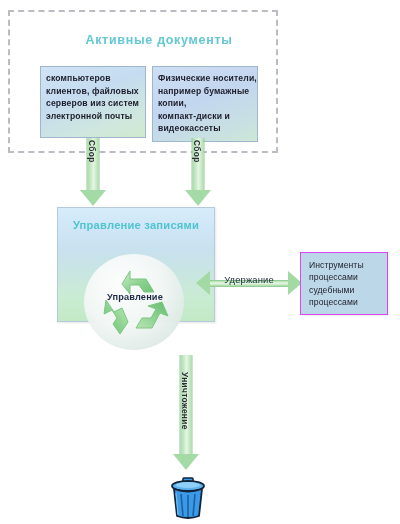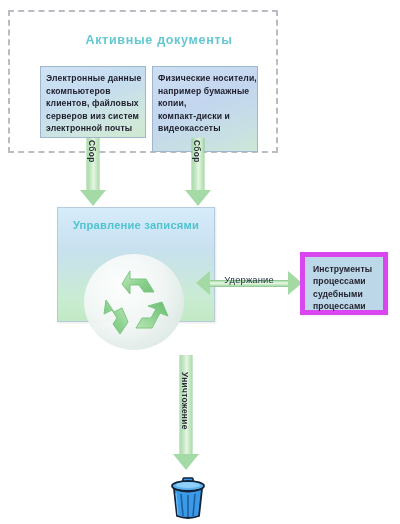--- a/index.html
+++ b/index.html
@@ -45,21 +45,21 @@
     font-weight: bold;
     letter-spacing: 0.15px;
   }
   .note-1 {
     left: 40px; top: 66px;
     width: 106px; height: 72px;
     background: linear-gradient(160deg, #cfe3f4 0%, #c5dcf0 40%, #cfe7dd 78%, #cfe9cf 100%);
   }
   .note-2 {
     left: 152px; top: 66px;
-    width: 106px; height: 86px;
+    width: 106px; height: 76px;
     background: linear-gradient(160deg, #cddff3 0%, #c3d6ef 45%, #c8e0e2 80%, #cde7d6 100%);
   }
   .note-line { display: block; white-space: nowrap; }
 
   
   .arrow-down { position: absolute; }
   .arrow-down .shaft {
     position: absolute;
     left: 50%; top: 0;
     transform: translateX(-50%);
@@ -184,44 +184,43 @@
     color: #1f2a3d;
     letter-spacing: 0.15px;
   }
 
   
   .right-box {
     position: absolute;
     left: 300px; top: 252px;
     width: 88px; height: 63px;
     background: #bcd7e8;
-    border: 5px solid #d946ef;
+    border: 1px solid #d946ef;
     padding: 6px 6px 4px 8px;
     font-size: 8.6px;
     line-height: 12.3px;
-    font-weight: bold;
+    font-weight: normal;
     color: #24242f;
     letter-spacing: 0.1px;
     box-shadow: 1px 1px 2px rgba(0,0,0,0.08);
   }
   .right-line { display: block; white-space: nowrap; }
 
   
   .trash { position: absolute; left: 168px; top: 476px; width: 40px; height: 44px; }
 </style>
 </head>
 <body>
 
 <div id="diagram">
 
   <div class="active-region"></div>
   <div class="region-title">Активные документы</div>
 
   <div class="note note-1">
-    <span class="note-line">Электронные данные</span>
     <span class="note-line">скомпьютеров</span>
     <span class="note-line">клиентов, файловых</span>
     <span class="note-line">серверов ииз систем</span>
     <span class="note-line">электронной почты</span>
   </div>
 
   <div class="note note-2">
     <span class="note-line">Физические носители,</span>
     <span class="note-line">например бумажные</span>
     <span class="note-line">копии,</span>
@@ -266,20 +265,21 @@
             <stop offset="100%" stop-color="#6cbe75"></stop>
           </linearGradient>
         </defs>
 
         <path d="M38 30 L46 17 L46 25 L62 25 L70 38 L60 38 L55 31 L46 31 L46 40 Z" fill="url(#gA)" stroke="#7cc683" stroke-width="1" stroke-linejoin="round"></path>
 
         <path d="M78 48 L84 62 L76 59 L68 74 L52 74 L58 64 L67 64 L72 55 L64 52 Z" fill="url(#gB)" stroke="#7cc683" stroke-width="1" stroke-linejoin="round"></path>
 
         <path d="M22 46 L30 58 L38 54 L44 68 L36 80 L29 70 L33 64 L28 56 L20 60 Z" fill="url(#gC)" stroke="#7cc683" stroke-width="1" stroke-linejoin="round"></path>
       </svg>
+      <div class="recycle-label">Управление</div>
     </div>
   </div>
 
   <div class="hold-arrow">
     <div class="hold-shaft"></div>
     <div class="hold-head-l"></div>
     <div class="hold-head-r"></div>
     <div class="hold-label">Удержание</div>
   </div>
 

